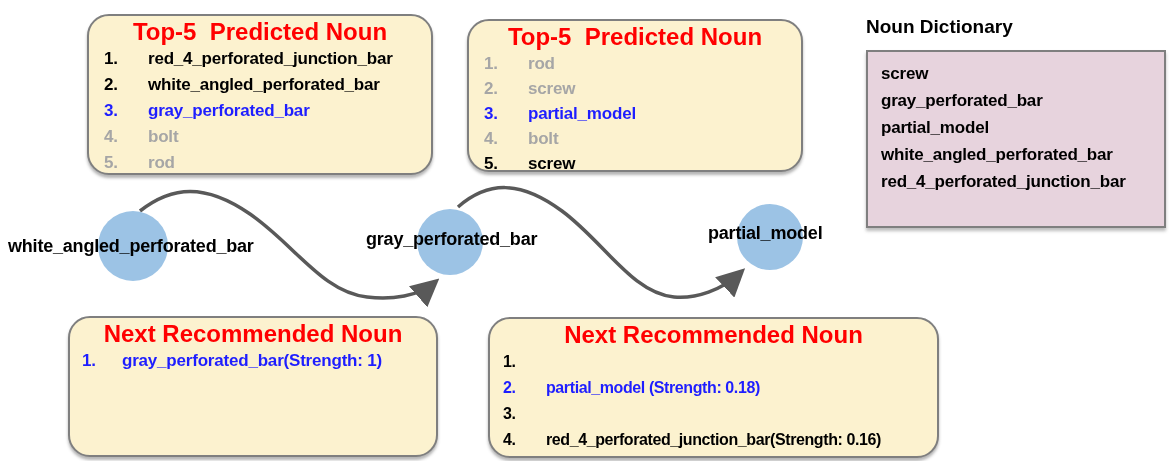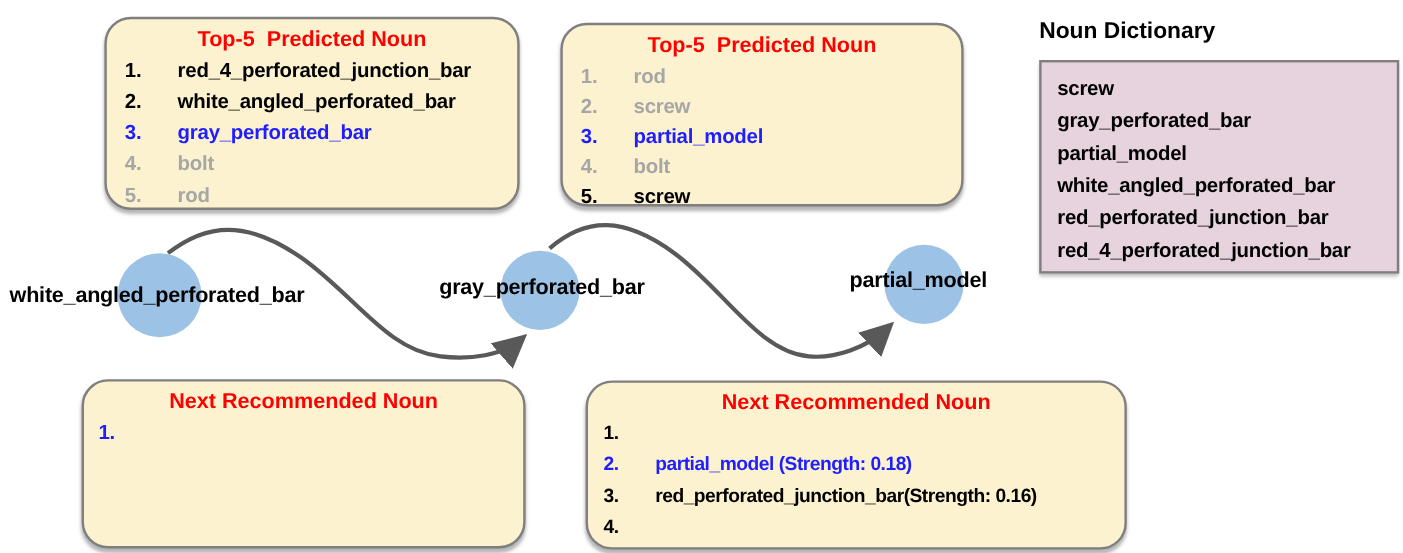--- a/index.html
+++ b/index.html
@@ -7,21 +7,21 @@
     position:relative;width:1169px;height:461px;background:#ffffff;
     font-family:"Liberation Sans",sans-serif;font-weight:700;overflow:hidden;
   }
   
   .cream-box{
     position:absolute;background:#FCF2CF;border:2px solid #7F7F7F;
     border-radius:22px;box-sizing:border-box;
     box-shadow:0 3px 3px rgba(90,90,90,.45);
   }
   .box-title{
-    color:#FF0000;text-align:center;font-size:18px;line-height:22px;
+    color:#FF0000;text-align:center;font-size:24px;line-height:22px;
     white-space:pre;padding-top:5px;
   }
   .rows{margin-top:3px;}
   .row{
     display:flex;align-items:baseline;white-space:nowrap;
     font-size:17px;line-height:26px;letter-spacing:-0.2px;color:#000;
   }
   .row .num{flex:0 0 44px;padding-left:15px;box-sizing:content-box;}
   .row.c-blue{color:#1E1EFF;}
   .row.c-gray{color:#A6A6A6;}
@@ -130,60 +130,60 @@
   <div class="dict-box">
 
       <div class="dict-item">screw</div>
 
       <div class="dict-item">gray_perforated_bar</div>
 
       <div class="dict-item">partial_model</div>
 
       <div class="dict-item">white_angled_perforated_bar</div>
 
-      <div class="dict-item">red_perforated_junction_bar</div>
 
       <div class="dict-item">red_4_perforated_junction_bar</div>
     </div>
 
   <div class="node-circle" style="left:98px;top:211px;width:70px;height:70px;"></div>
   <div class="node-circle" style="left:417px;top:209px;width:66px;height:66px;"></div>
   <div class="node-circle" style="left:737px;top:204px;width:66px;height:66px;"></div>
 
   <div class="node-label" style="left:8px;top:236px;">white_angled_perforated_bar</div>
   <div class="node-label" style="left:366px;top:229px;">gray_perforated_bar</div>
   <div class="node-label" style="left:708px;top:223px;">partial_model</div>
 
   <div class="cream-box nbox1" style="left:68px;top:316px;width:370px;height:141px;">
     <div class="box-title">Next Recommended Noun</div>
     <div class="rows">
 
         <div class="row c-blue">
           <span class="num">1.</span>
+          <span class="lbl">gray_perforated_bar(Strength: 1)</span>
         </div>
       </div>
   </div>
 
   <div class="cream-box nbox2" style="left:488px;top:317px;width:451px;height:141px;">
     <div class="box-title">Next Recommended Noun</div>
     <div class="rows">
 
         <div class="row c-black">
           <span class="num">1.</span>
         </div>
 
         <div class="row c-blue">
           <span class="num">2.</span>
           <span class="lbl">partial_model (Strength: 0.18)</span>
         </div>
 
         <div class="row c-black">
           <span class="num">3.</span>
-          <span class="lbl">red_perforated_junction_bar(Strength: 0.16)</span>
         </div>
 
         <div class="row c-black">
           <span class="num">4.</span>
+          <span class="lbl">red_4_perforated_junction_bar(Strength: 0.16)</span>
         </div>
       </div>
   </div>
 
 </div>
 
 </body></html>

